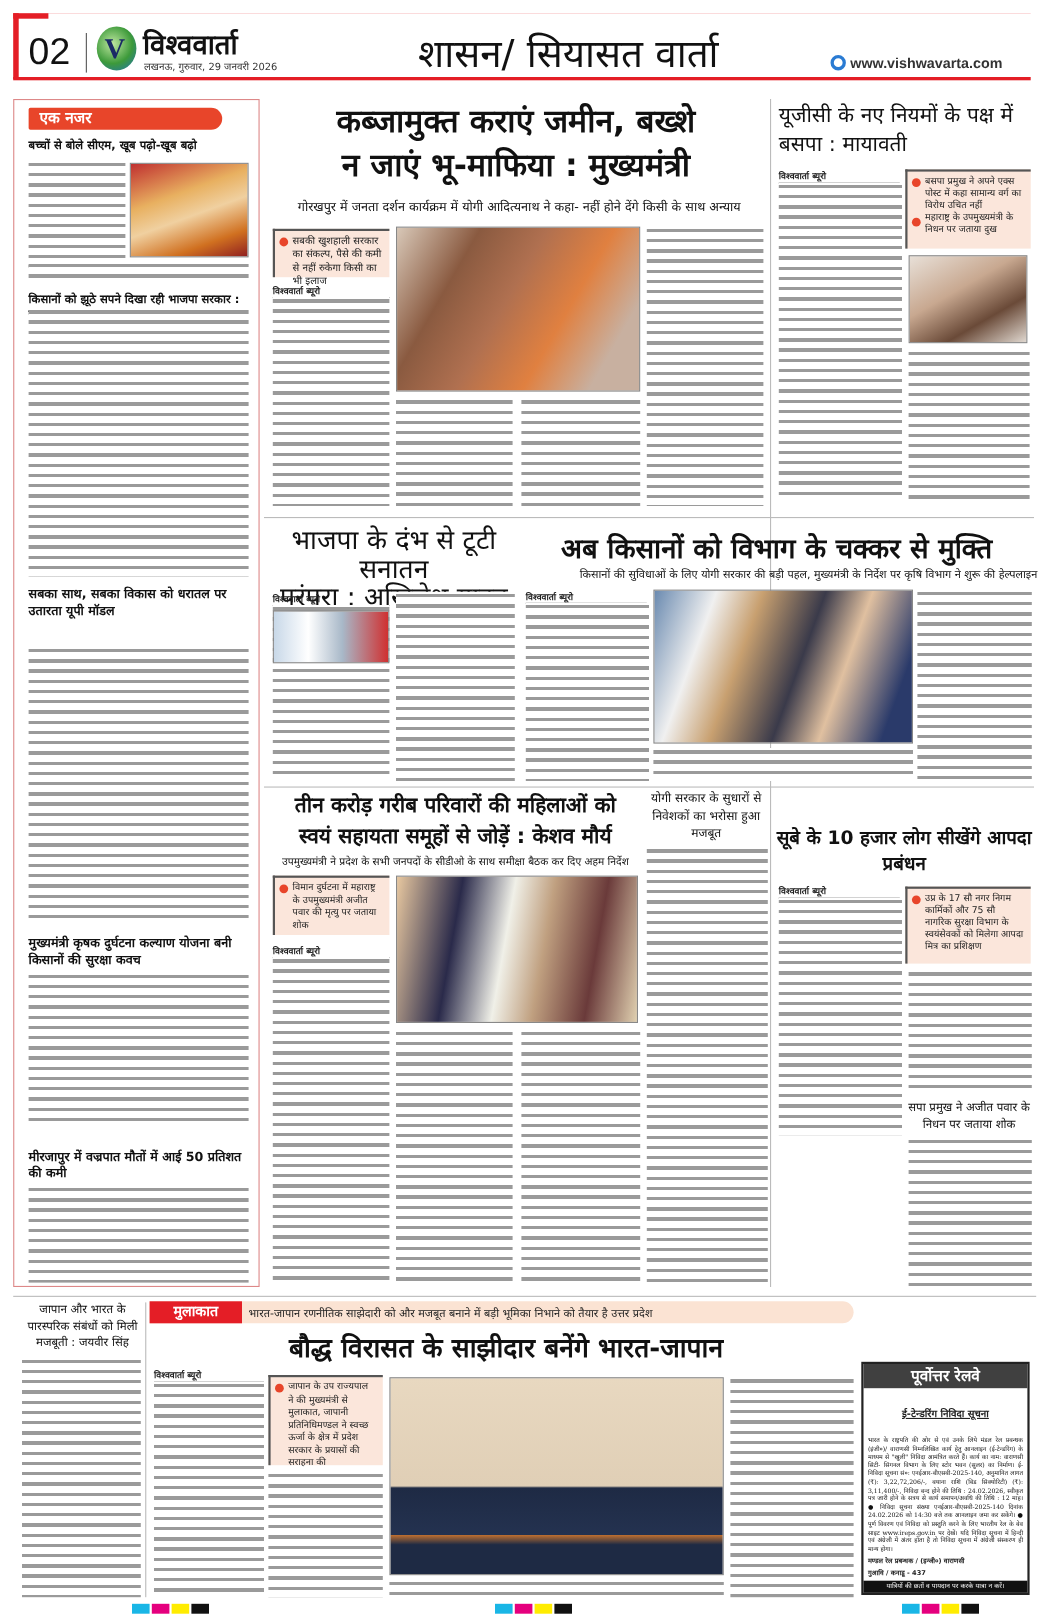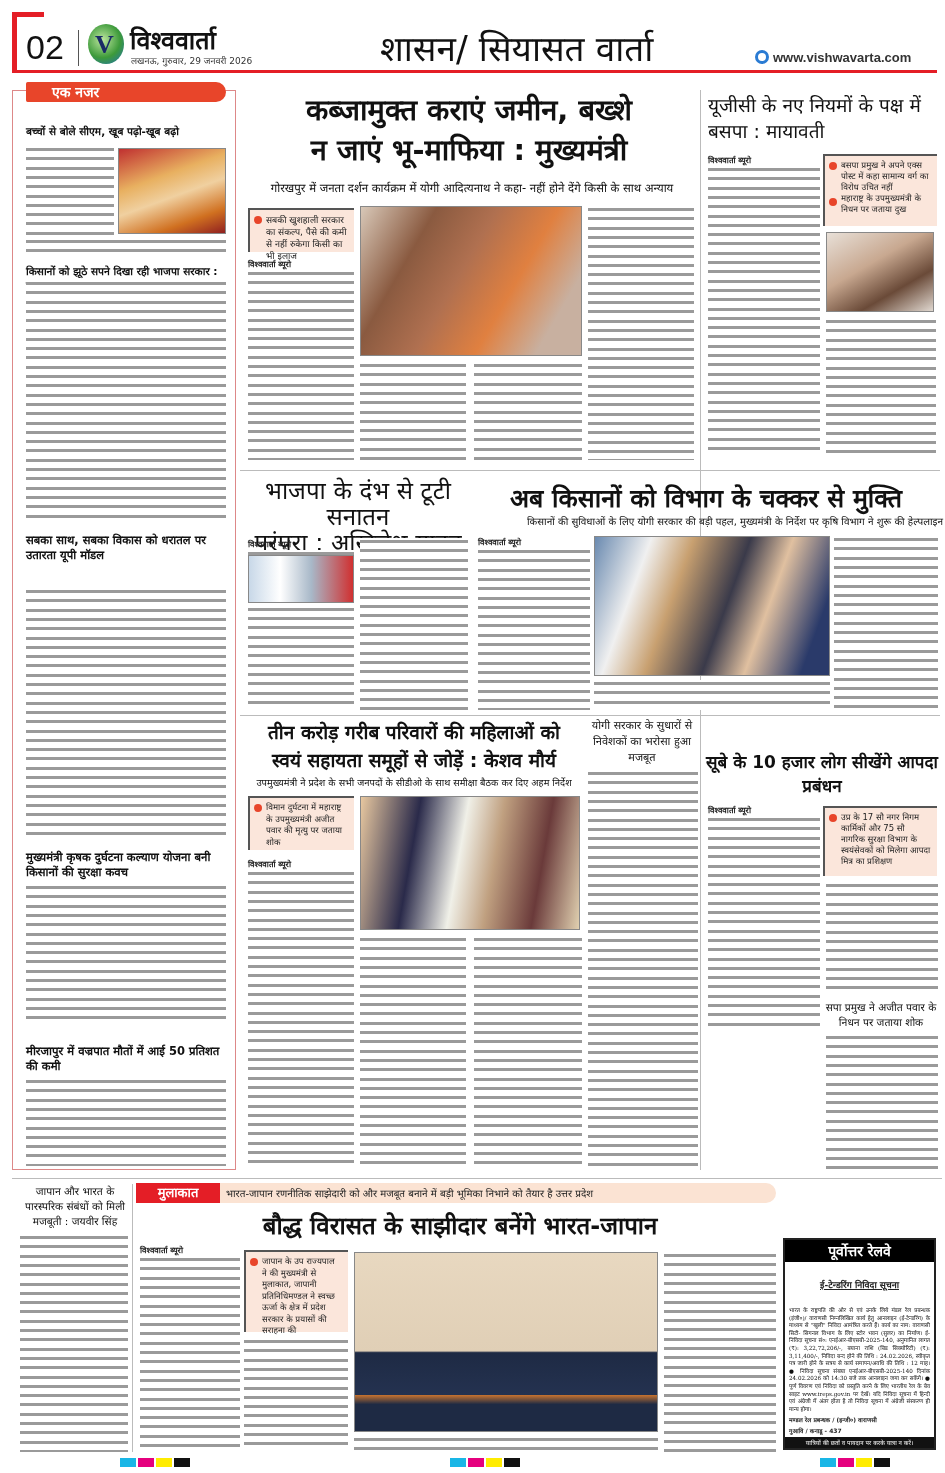--- a/index.html
+++ b/index.html
@@ -24,21 +24,21 @@
 .lines{background:repeating-linear-gradient(#fff 0 2px,#9a9a9a 2px 5px,#fff 5px 9.3px);}
 .hl{font-weight:bold;color:#111}
 .redtag{position:absolute;background:#e8452a;color:#fff;font-weight:bold;border-radius:2px 12px 12px 2px}
 .photo{position:absolute;background:linear-gradient(135deg,#c8a58a,#7a5a48 40%,#d8c0a8 70%,#8a6a5a);border:1px solid #888}
 .pullq{position:absolute;background:#fbe6db;border-left:2px solid #555;border-top:2px solid #555;padding:4px 6px 4px 16px;font-size:10px;line-height:14px;color:#222}
 .pullq .dot{position:absolute;left:4px;width:8px;height:8px;border-radius:50%;background:#e8452a}
 .byline{position:absolute;font-size:8px;font-weight:bold;color:#222;border-bottom:1px solid #444;padding-bottom:1px}
 .bigh{position:absolute;color:#111;text-align:center}
 .colsep{position:absolute;width:1px;background:#bbb}
 .ad{position:absolute;left:783px;top:1238px;width:153px;height:212px;border:2px solid #222;background:#fff}
-.ad .top{background:#000000;color:#fff;font-weight:bold;font-size:14px;text-align:center;height:22px;line-height:22px}
+.ad .top{background:#404040;color:#fff;font-weight:bold;font-size:14px;text-align:center;height:22px;line-height:22px}
 .ad .sub{font-size:9px;font-weight:bold;text-align:center;text-decoration:underline;margin:16px 0}
 .ad .body{margin:2px 4px;font-size:6.6px;line-height:9px}
 .ad .foot{position:absolute;left:0;bottom:0;width:100%;height:11px;background:#111;color:#fff;font-size:6px;text-align:center;line-height:11px}
 .cmyk{position:absolute;top:1458px;height:9px;width:16px}
 </style>
 </head>
 <body>
 
 <div class="hdr"></div>
 <div class="hdr-white"></div>
@@ -47,21 +47,21 @@
 <div class="vsep"></div>
 <div class="logo">
     <span>V</span>
   </div>
 <div class="brand">विश्ववार्ता</div>
 <div class="dateline">लखनऊ,  गुरुवार, 29 जनवरी 2026</div>
 <div class="section">शासन/ सियासत वार्ता</div>
 <div class="site"><span class="site-icon"></span><span>www.vishwavarta.com</span></div>
 
 <div class="leftcol"></div>
-<div class="redtag" style="left:26px;top:82px;width:200px;height:20px;font-size:14px;padding-left:26px;line-height:20px">एक नजर</div>
+<div class="redtag" style="left:26px;top:98px;width:176px;height:20px;font-size:14px;padding-left:10px;line-height:20px">एक नजर</div>
 <div class="abs hl" style="left:26px;top:124px;width:200px;font-size:10.5px">बच्चों से बोले सीएम, खूब पढ़ो-खूब बढ़ो</div>
 <div class="photo" style="left:118px;top:148px;width:108px;height:86px;background:linear-gradient(160deg,#c03030 0%,#e8b060 35%,#f0d0a0 55%,#d07020 80%,#902020)"></div>
 <div class="abs text lines" style="left:26px;top:146px;width:88px;height:104px"></div>
 <div class="abs text lines" style="left:26px;top:238px;width:200px;height:18px"></div>
 <div class="abs hl" style="left:26px;top:264px;width:200px;font-size:10.5px">किसानों को झूठे सपने दिखा रही भाजपा सरकार : सपा</div>
 <div class="abs text lines" style="left:26px;top:280px;width:200px;height:244px"></div>
 <div class="abs hl" style="left:26px;top:533px;width:200px;font-size:11.5px;line-height:15px">सबका साथ, सबका विकास को धरातल पर उतारता यूपी मॉडल</div>
 <div class="abs text lines" style="left:26px;top:588px;width:200px;height:250px"></div>
 <div class="abs hl" style="left:26px;top:850px;width:200px;font-size:11.5px;line-height:15px">मुख्यमंत्री कृषक दुर्घटना कल्याण योजना बनी किसानों की सुरक्षा कवच</div>
 <div class="abs text lines" style="left:26px;top:884px;width:200px;height:140px"></div>

